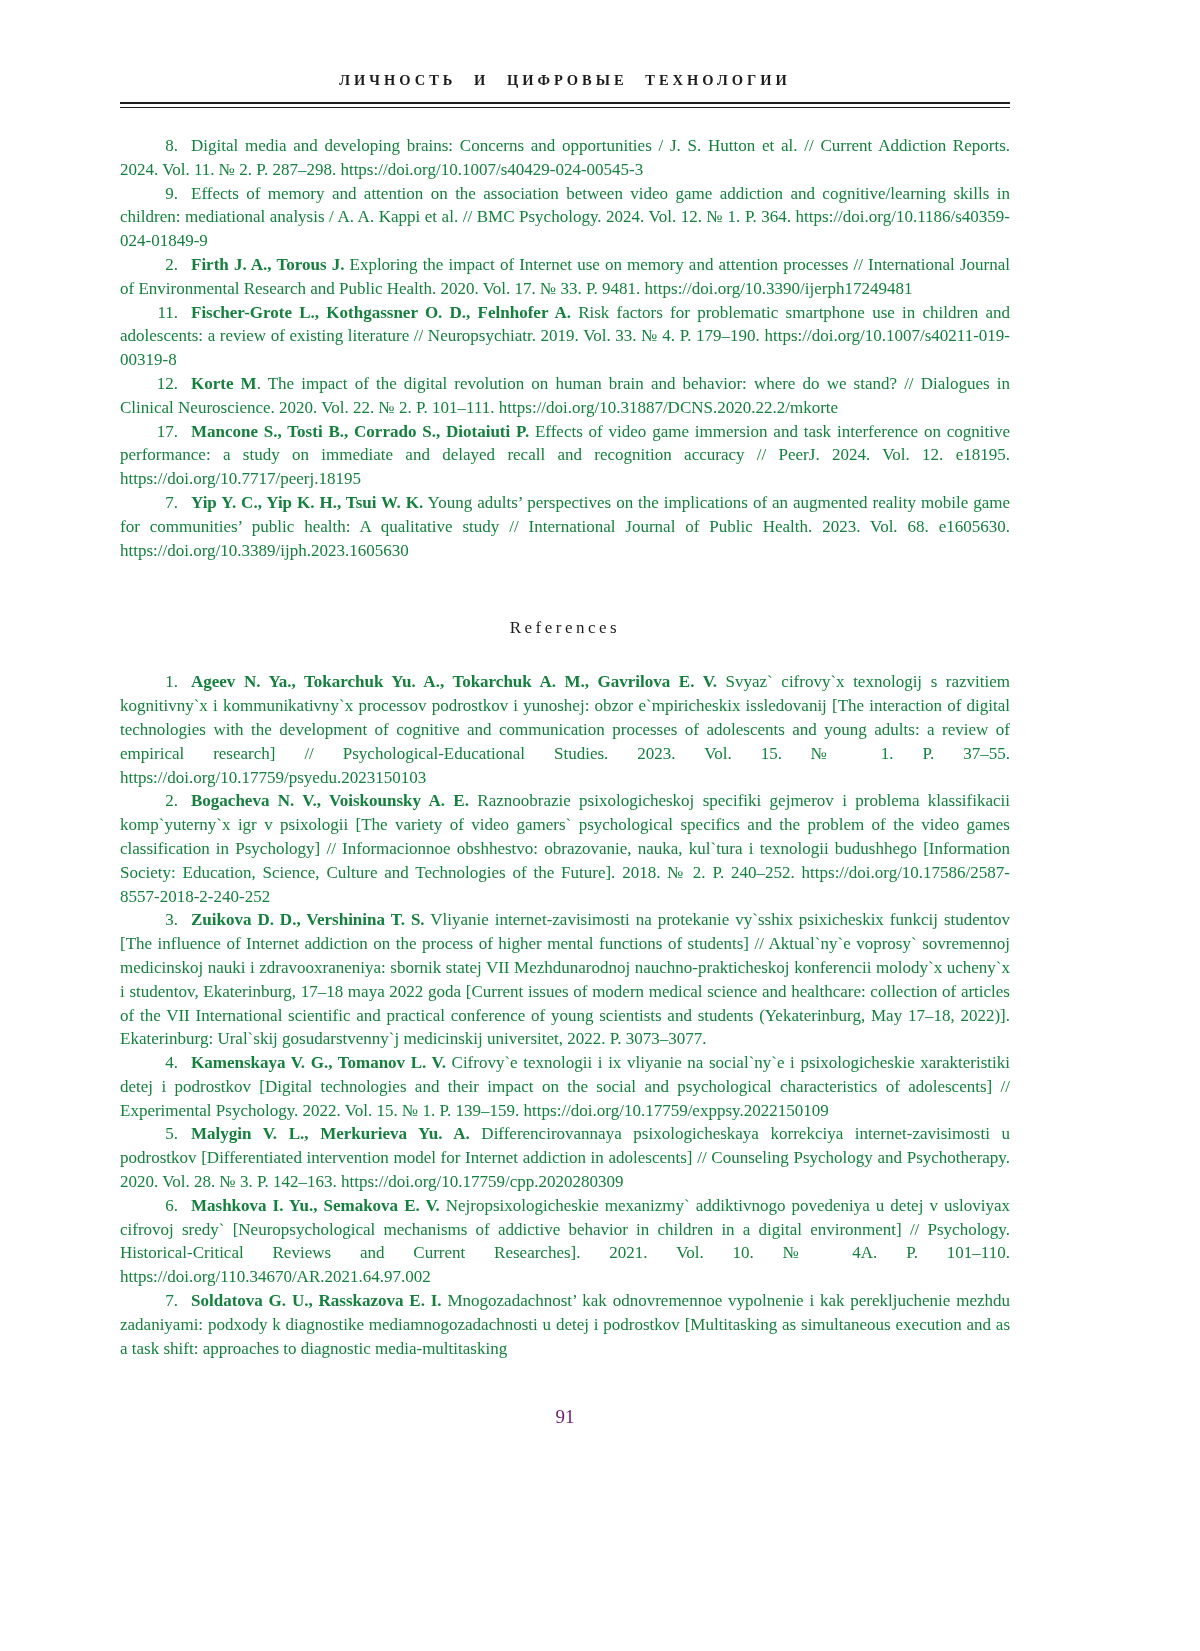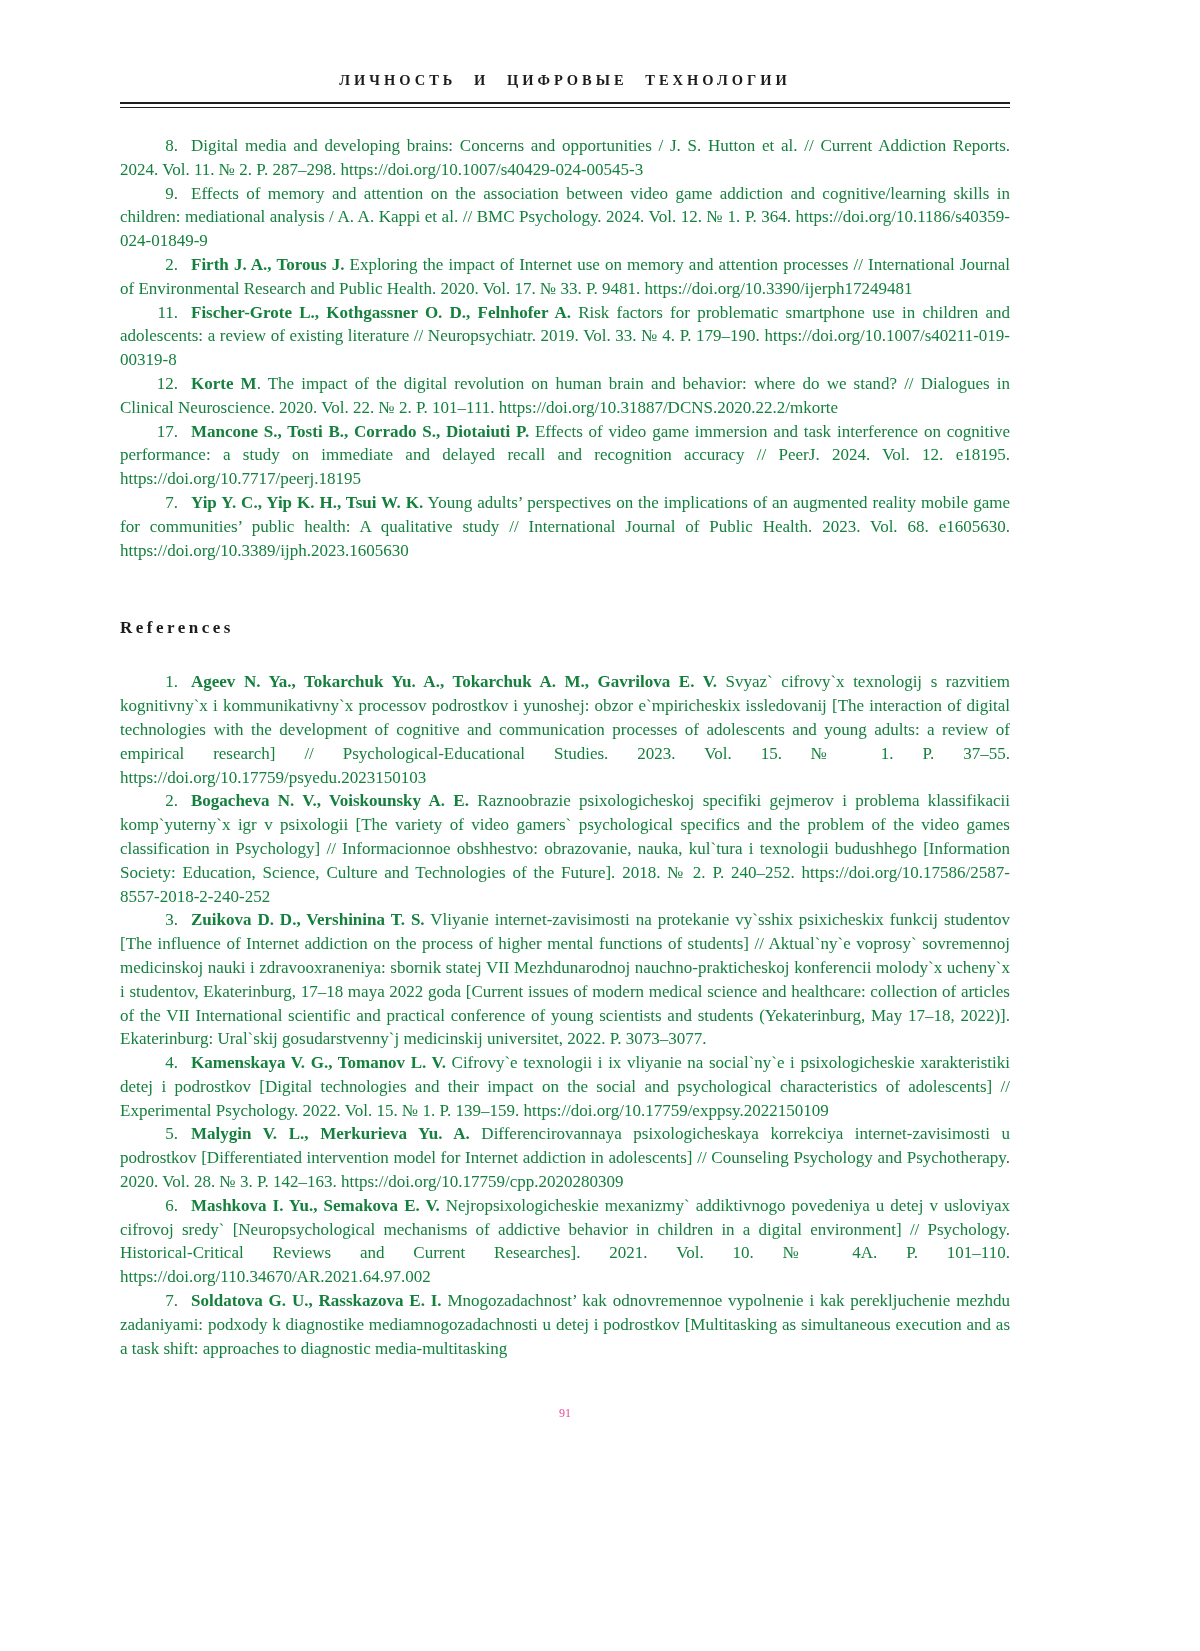--- a/index.html
+++ b/index.html
@@ -44,32 +44,32 @@
   }
   .num {
     display: inline-block;
     min-width: 32px;
     text-align: right;
     margin-right: 13px;
     text-indent: 0;
   }
   .authors { font-weight: bold; }
   .refs-heading {
-    text-align: left;
-    font-weight: bold;
+    text-align: center;
+    font-weight: normal;
     font-size: 17px;
     letter-spacing: 3.5px;
     margin: 56px 0 32px 0;
     color: #1c1c1c;
   }
   .page-number {
     text-align: center;
-    font-size: 12px;
+    font-size: 19px;
     margin-top: 46px;
-    color: #ec4899;
+    color: #701a75;
   }
 </style>
 </head>
 <body>
 
 <div class="page">
 
   <div class="journal-header">Личность и цифровые технологии</div>
 
   <div class="header-rule"></div>

